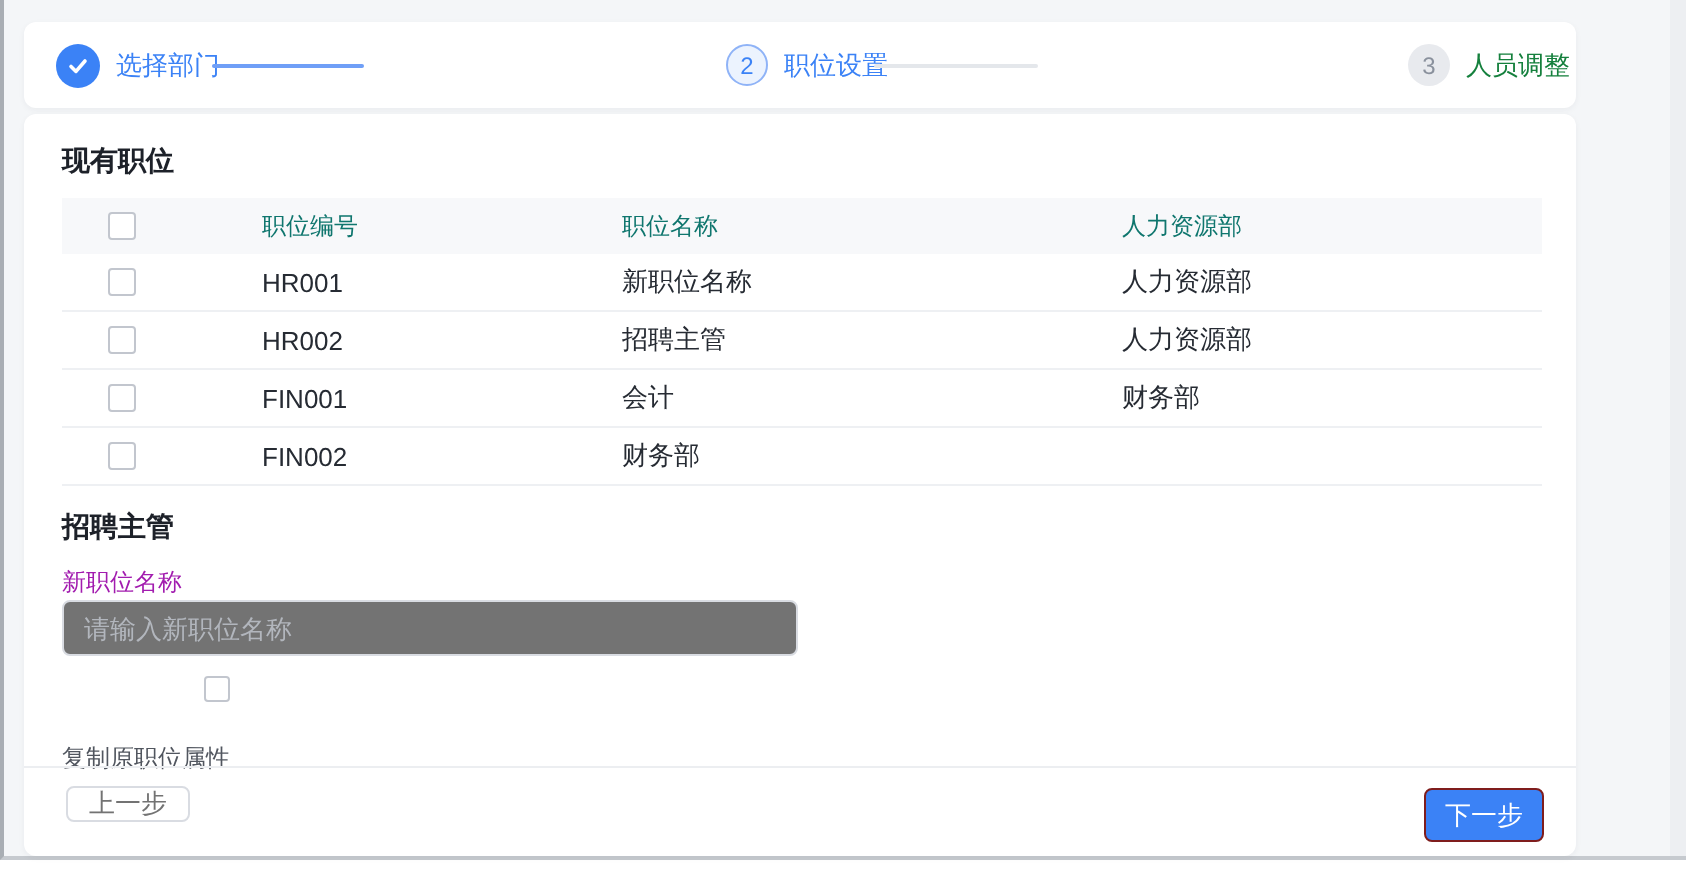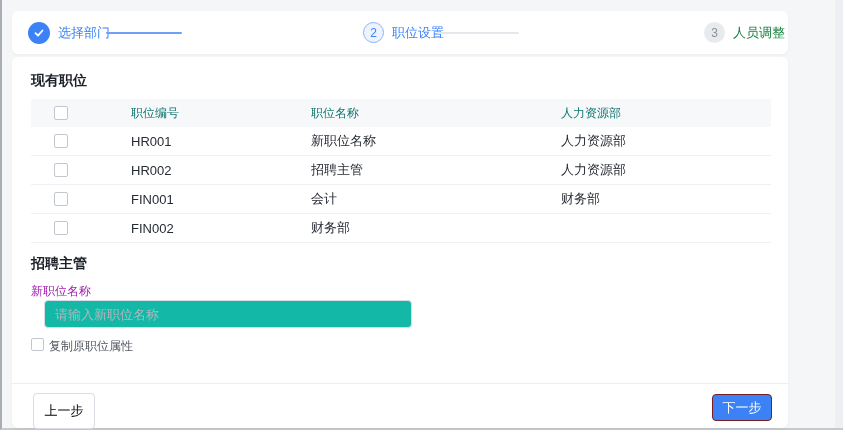--- a/index.html
+++ b/index.html
@@ -37,34 +37,34 @@
   .t-new { top:198px; }
 
   .table { position:absolute; left:19px; top:42px; width:740px; font-size:13px; }
   .tr { display:grid; grid-template-columns:100px 180px 250px 1fr; align-items:center; }
   .thead { height:28px; background:#f7f8fa; color:#0f766e; font-size:12px; }
   .trow { height:29px; border-bottom:1px solid #eef0f3; color:#262b33; }
   .cb-cell { padding-left:23px; display:flex; align-items:center; }
   .checkbox { width:14px; height:14px; border:1px solid #c2c6ce; border-radius:2px; background:#fff; cursor:pointer; }
 
   .field-label { position:absolute; left:19px; top:226px; font-size:12px; color:#a21caf; }
-  .name-input { position:absolute; left:32px; top:243px; width:368px; height:28px;
+  .name-input { position:absolute; left:19px; top:243px; width:368px; height:28px;
     border:1px solid #d9dce2; border-radius:4px; padding:0 10px; font-size:13px; color:#262b33;
-    font-family:"Liberation Sans","DejaVu Sans",sans-serif; outline:none; background:#14b8a6; }
+    font-family:"Liberation Sans","DejaVu Sans",sans-serif; outline:none; background:#737373; }
   .name-input::placeholder { color:#b2b6bd; }
 
-  .copy-row { position:absolute; left:19px; top:281px; display:flex; align-items:flex-start; gap:5px; }
+  .copy-row { position:absolute; left:19px; top:281px; display:flex; align-items:flex-end; gap:20px;flex-direction:column; }
   .checkbox.small { width:13px; height:13px; }
   .copy-label { font-size:12px; color:#51565f; }
 
   .footer { position:absolute; left:0; right:0; top:326px; bottom:0; border-top:1px solid #eceef1; }
   .btn { position:absolute; border-radius:4px; font-size:13px; display:flex; align-items:center;
     justify-content:center; cursor:pointer; font-family:"Liberation Sans","DejaVu Sans",sans-serif; }
-  .btn-prev { left:21px; top:9px; width:62px; height:36px; background:#fff;
-    border:1px solid #d9dce2; color:#000000; }
+  .btn-prev { left:21px; top:9px; width:62px; height:18px; background:#fff;
+    border:1px solid #d9dce2; color:#737373; }
   .btn-next { right:16px; top:10px; width:60px; height:27px; background:#3b82f6;
     border:1px solid #7f1d1d; color:#ffffff; }
 </style>
 </head>
 <body>
 
 <div class="screen">
   <div class="frame">
     <div class="right-strip"></div>
 

